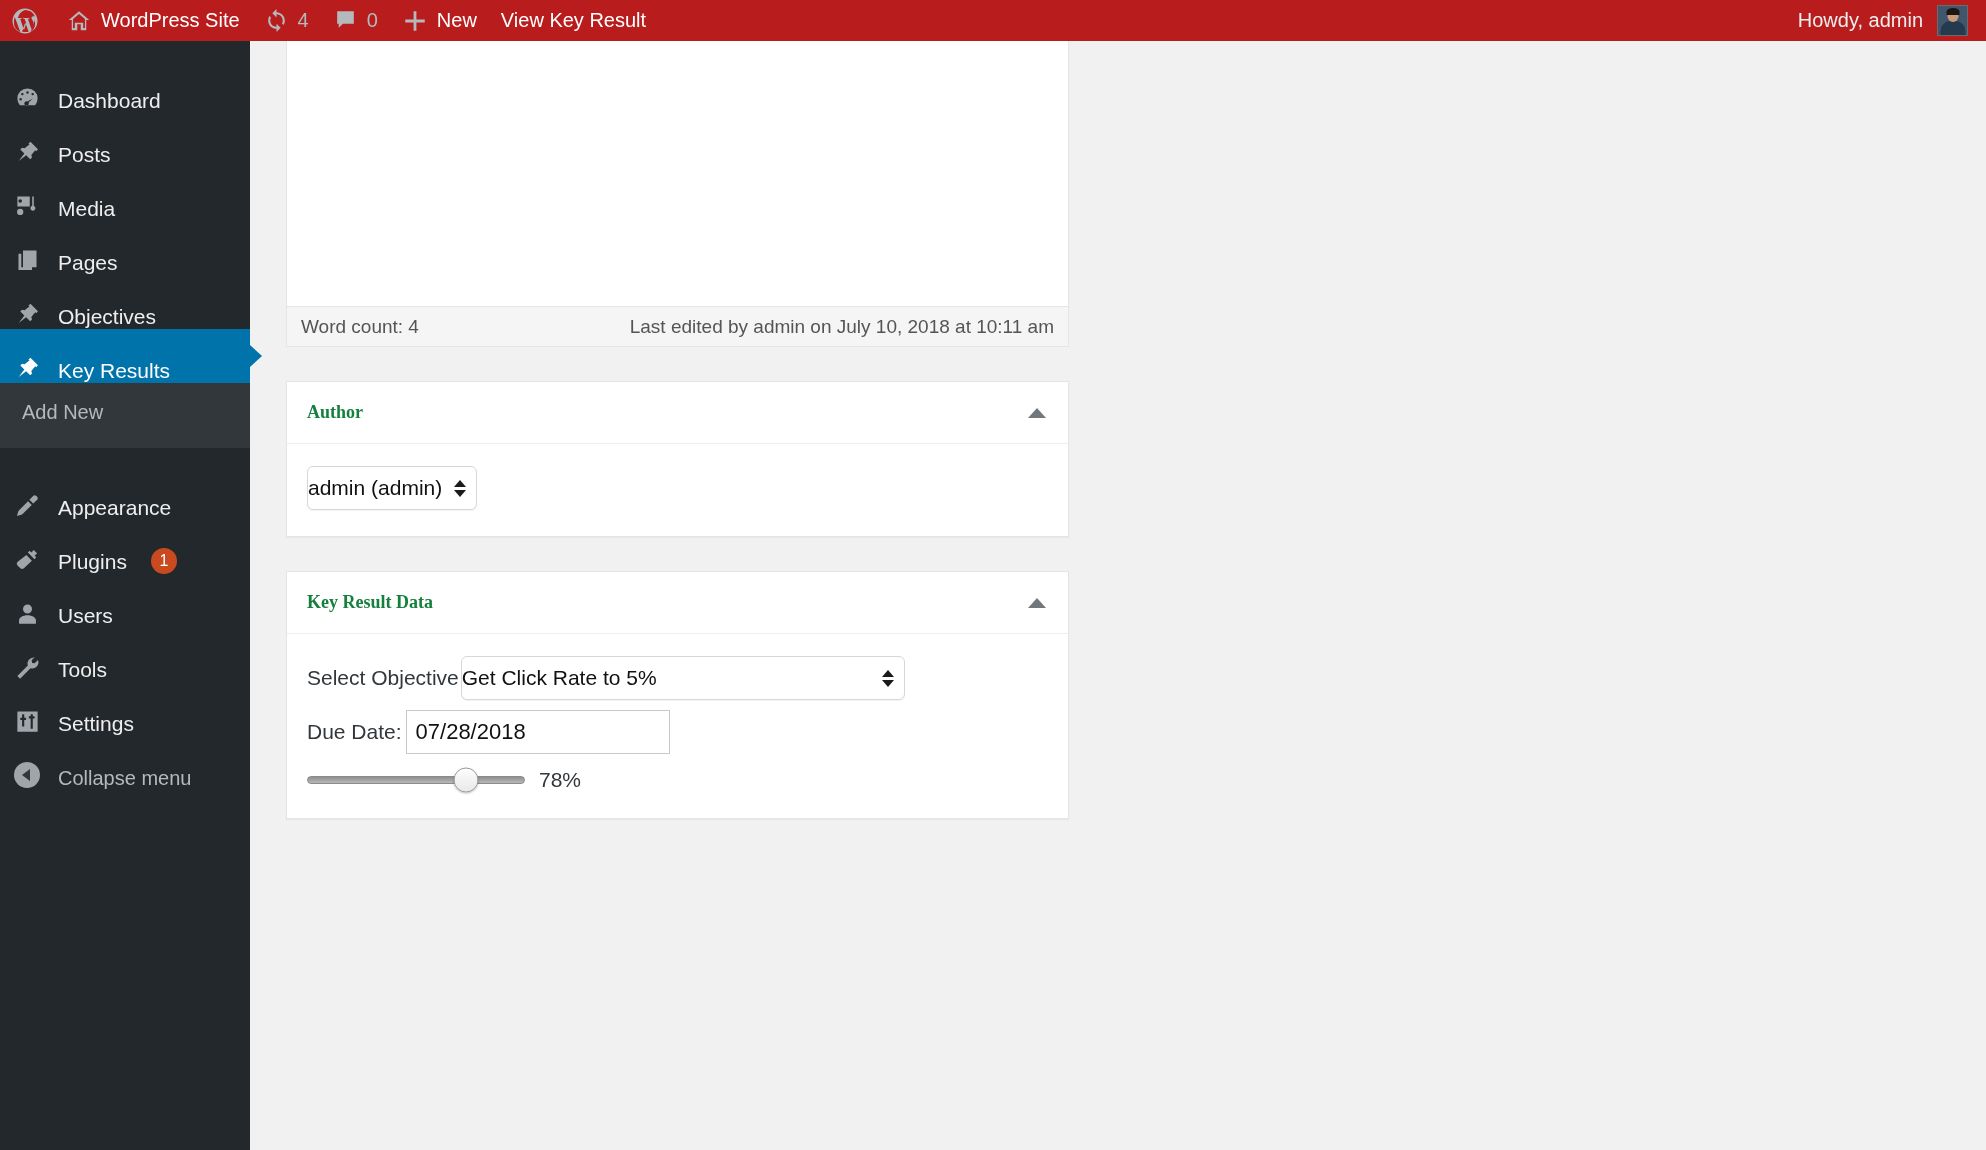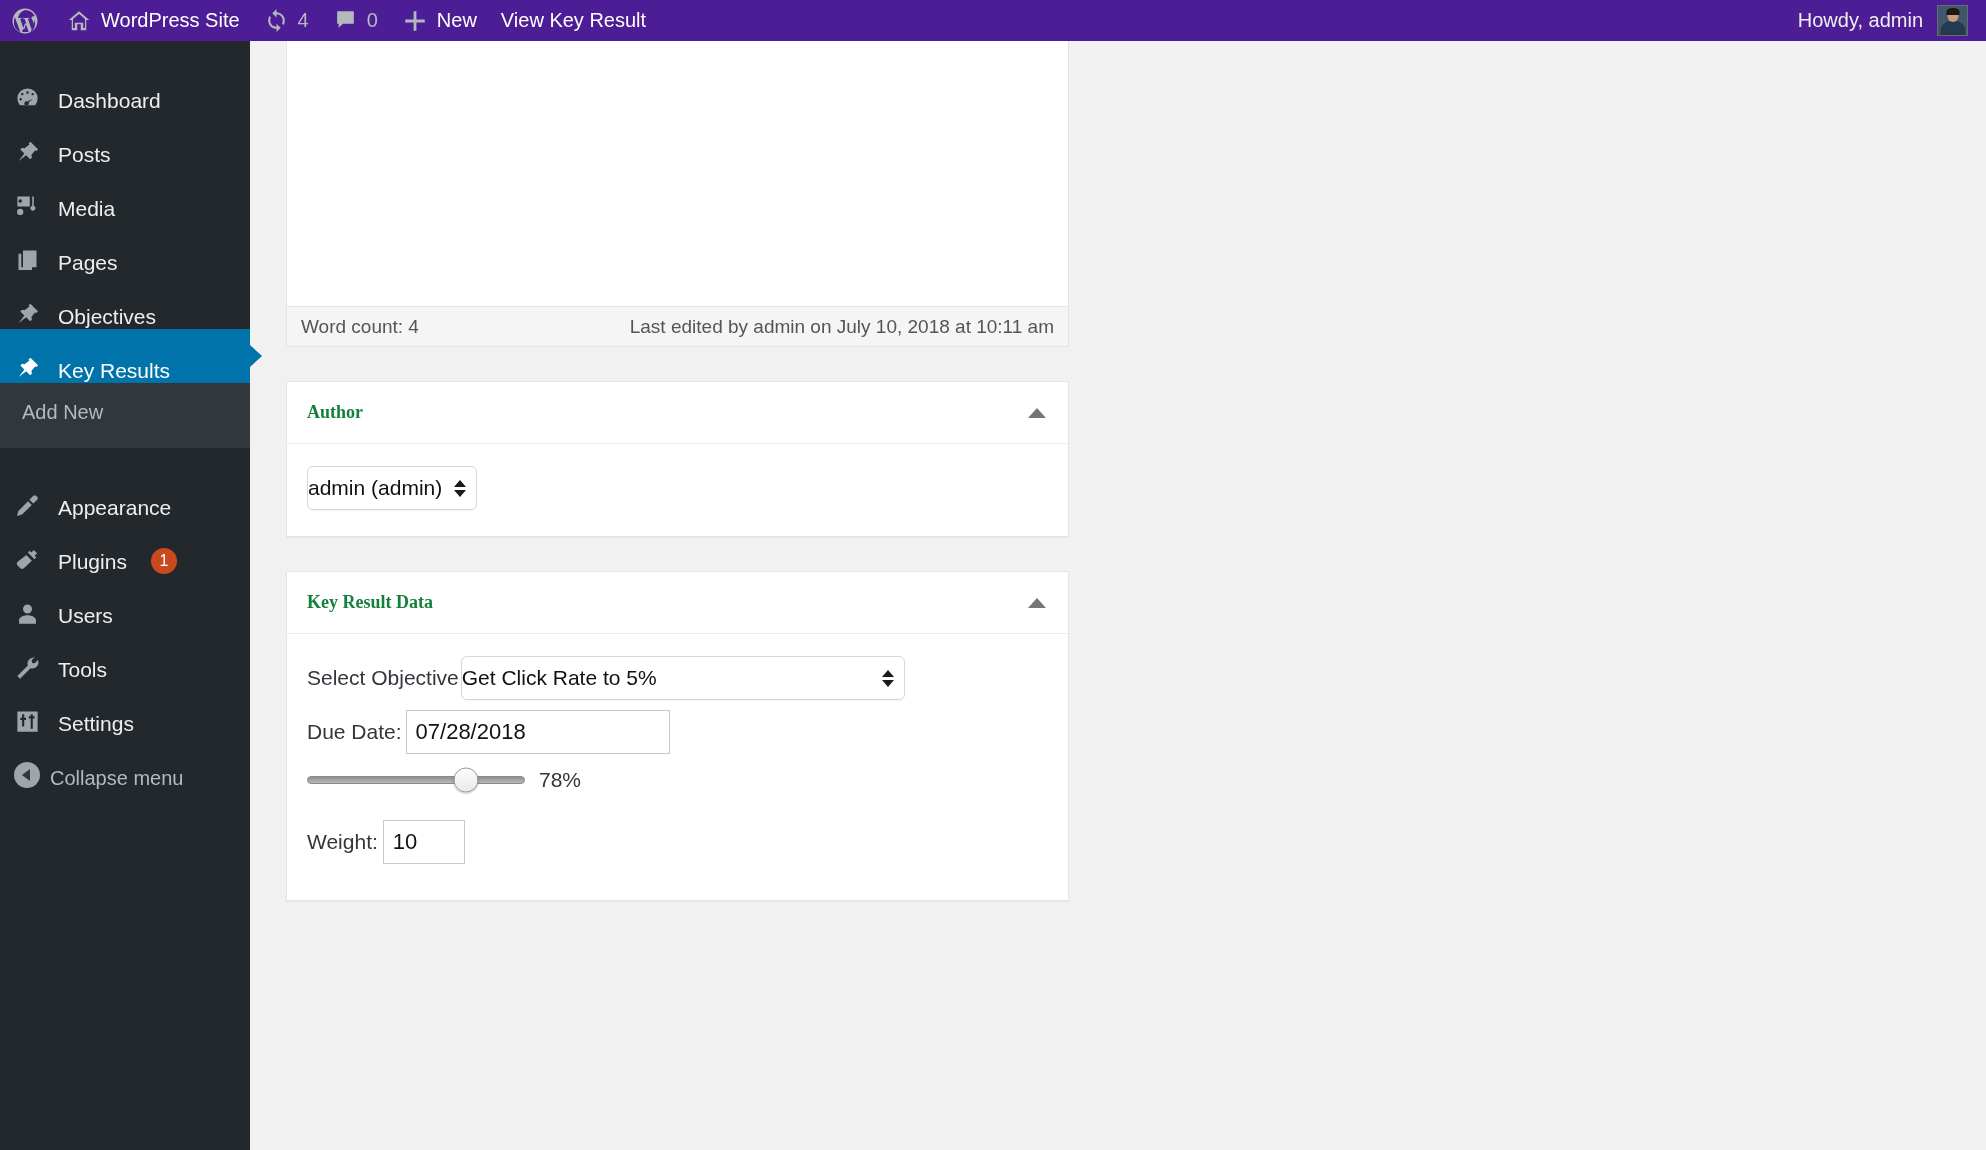--- a/index.html
+++ b/index.html
@@ -8,21 +8,21 @@
     width: 1986px; height: 1150px;
     overflow: hidden;
     font-family: "Liberation Sans", sans-serif;
     background: #f1f1f1;
   }
 
   
   #adminbar {
     position: absolute; top: 0; left: 0;
     width: 1986px; height: 41px;
-    background: #4c1d95;
+    background: #b91c1c;
     color: #b4b9be;
     display: flex; align-items: center;
     font-size: 20px;
     z-index: 50;
   }
   .ab-item {
     display: flex; align-items: center; gap: 9px;
     height: 41px; padding: 0 12px;
     color: #b4b9be; white-space: nowrap;
   }
@@ -98,21 +98,21 @@
     padding: 10px 0 10px 22px;
     font-size: 20px; color: #b4b9be;
   }
   .submenu-item.current { color: #fff; font-weight: bold; }
   .badge {
     display: inline-flex; align-items: center; justify-content: center;
     min-width: 26px; height: 26px; padding: 0 7px;
     border-radius: 13px; background: #ca4a1f; color: #fff;
     font-size: 16px; margin-left: 8px;
   }
-  .menu-item.collapse { color: #b4b9be; font-size: 20px; gap: 8px; }
+  .menu-item.collapse { color: #b4b9be; font-size: 20px; }
   .collapse-circle {
     width: 26px; height: 26px; border-radius: 50%;
     background: #a0a5aa; display: flex; align-items: center; justify-content: center;
   }
   .collapse-circle i {
     display: block; width: 0; height: 0;
     border-top: 6px solid transparent;
     border-bottom: 6px solid transparent;
     border-right: 8px solid #32373c;
     margin-right: 2px;
@@ -464,24 +464,18 @@
 
 
         <div class="slider-row">
           <span class="slider">
             <span class="track"></span>
             <span class="thumb" id="slider-thumb" style="left: 73%;"></span>
           </span>
           <span class="slider-val">78%</span>
         </div>
 
-        <div class="row weight-row">
-          <span class="flabel">Weight:</span>
-          <span class="tinput" style="width:82px; margin-left:5px; display:flex; align-items:center;">
-            <span>10</span>
-          </span>
-        </div>
 
       </div>
     </div>
 
   </div>
 </div>
 
 </body></html>

